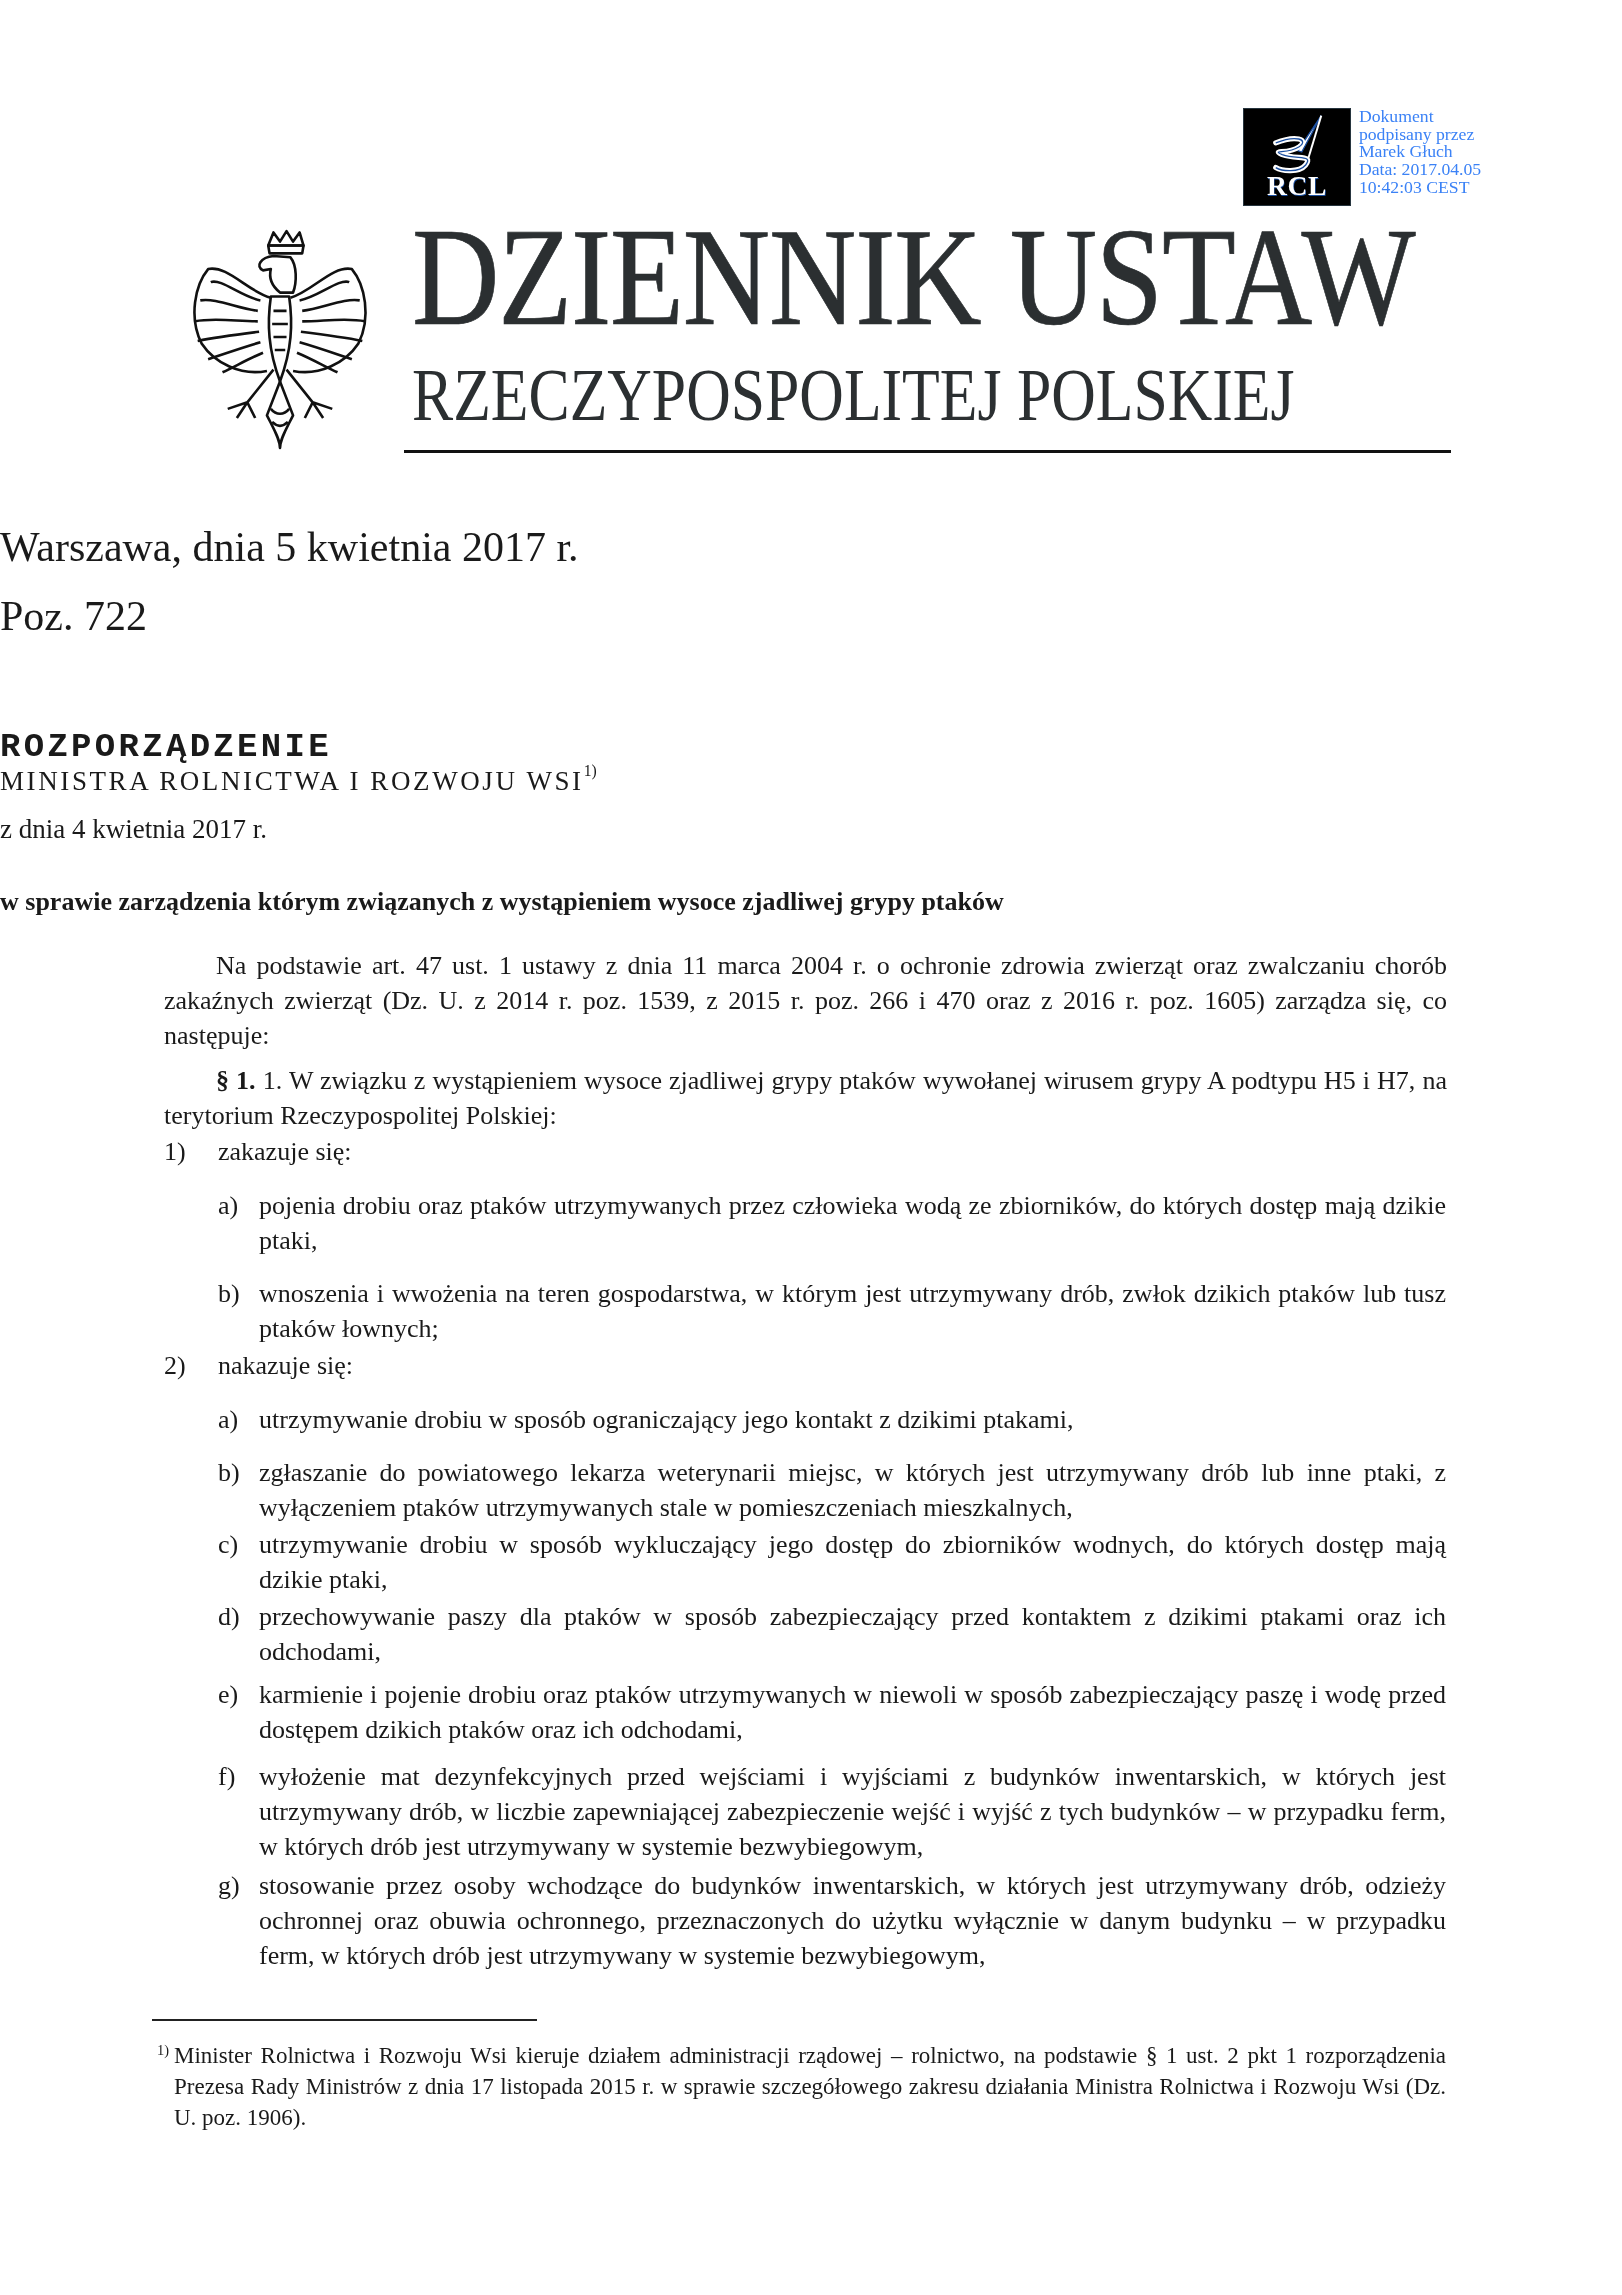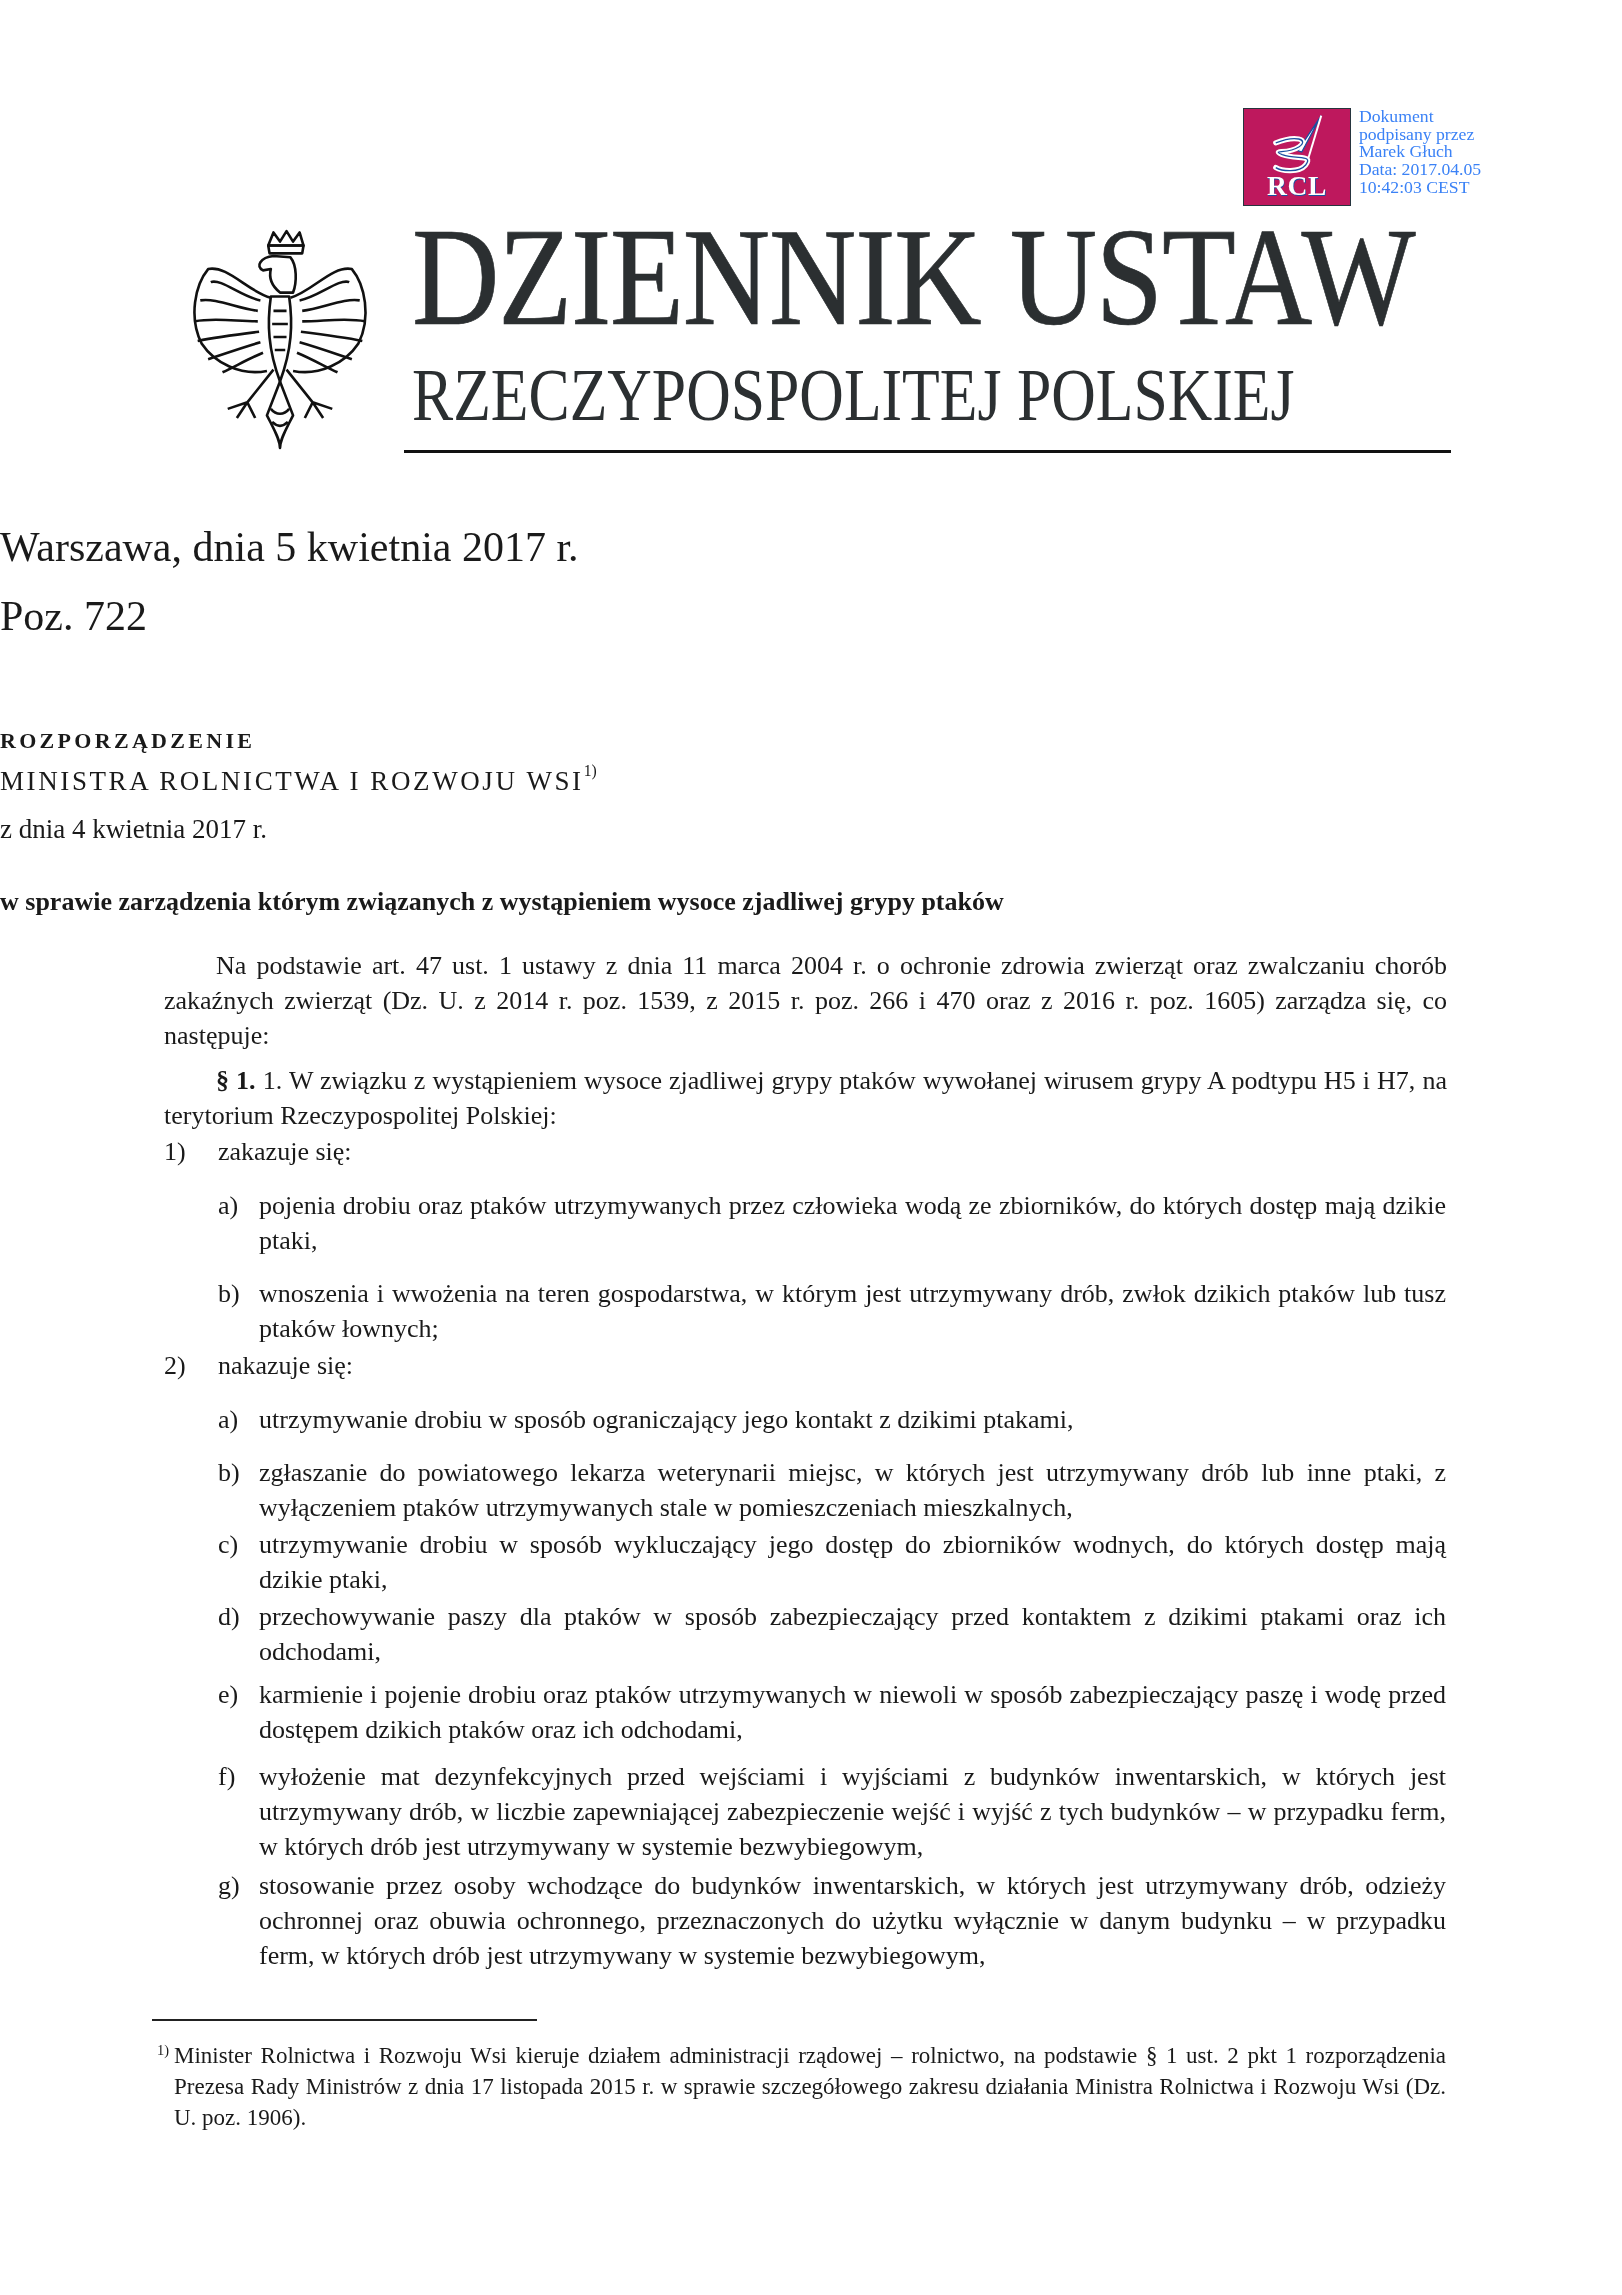--- a/index.html
+++ b/index.html
@@ -1,42 +1,42 @@
 <!DOCTYPE html>
 <html style="font-size:10.5px"><head>
 <meta charset="utf-8">
 <style>
   html, body { margin: 0; padding: 0; background: #ffffff; }
   body { width: 1623px; height: 2295px; position: relative; overflow: hidden;
          font-family: "Liberation Serif", "DejaVu Serif", serif; color: #1a1a1a; }
 
   
   .stamp { position: absolute; left: 1243px; top: 108px; display: flex; align-items: flex-start; }
-  .stamp-logo { width: 108px; height: 98px; background: #be185d; border: 1.3px solid #26343e;
+  .stamp-logo { width: 108px; height: 98px; background: #000000; border: 1.3px solid #26343e;
                 position: relative; box-sizing: border-box; }
   .stamp-logo svg { position: absolute; left: 11.8px; top: 3.9px; }
   .stamp-logo .rcl { position: absolute; left: 0; right: 0; bottom: 2.6px; text-align: center;
                      font-family: "Liberation Serif", serif; font-weight: bold; font-size: 27.5px;
                      color: #ffffff; letter-spacing: 0.7px; text-shadow: 0.7px 0.7px 0 #1b4fa0; }
   .stamp-text { margin-left: 7.9px; font-family: "Liberation Serif", serif; font-size: 17.7px;
                 line-height: 17.7px; color: #3b82f6; }
 
   
   .emblem { position: absolute; left: 182px; top: 219px; width: 196px; height: 236px; }
   .title-main { position: absolute; left: 412px; top: 208px; font-size: 139px; line-height: 139px;
                 letter-spacing: -1.3px; color: #2b2f31; white-space: nowrap; transform: scaleX(0.87);
                 transform-origin: left top; -webkit-text-stroke: 0.7px #2b2f31; }
   .title-sub { position: absolute; left: 412px; top: 359px; font-size: 73px; line-height: 73px;
                color: #2b2f31; white-space: nowrap; transform: scaleX(0.845); transform-origin: left top; }
   .mast-rule { position: absolute; left: 404px; top: 450px; width: 1047px; height: 3.3px; background: #111; }
 
   .center { position: absolute; left: 0; width: 1623px; text-align: left; white-space: nowrap; }
   .date-line { top: 523px; font-size: 42px; }
   .poz-line { top: 592px; font-size: 42px; }
-  .act-type { top: 728px; font-size: 22px; font-weight: bold; letter-spacing: 3.3px; }
+  .act-type { top: 728px; font-size: 34px; font-weight: bold; letter-spacing: 3.3px; font-family: Liberation Mono, monospace; }
   .act-org { top: 766px; font-size: 27px; letter-spacing: 2.6px; }
   .act-org sup { font-size: 15.7px; letter-spacing: 0; position: relative; top: -3.9px; }
   .act-date { top: 814px; font-size: 27px; }
   .act-title { top: 887px; font-size: 26px; font-weight: bold; }
 
   .body { position: absolute; left: 164px; width: 1283px; font-size: 26px; line-height: 35px;
           text-align: justify; }
   .p-basis { top: 948px; text-indent: 52px; }
   .p-par { top: 1063px; text-indent: 52px; }
   .p-par b { font-weight: bold; }

